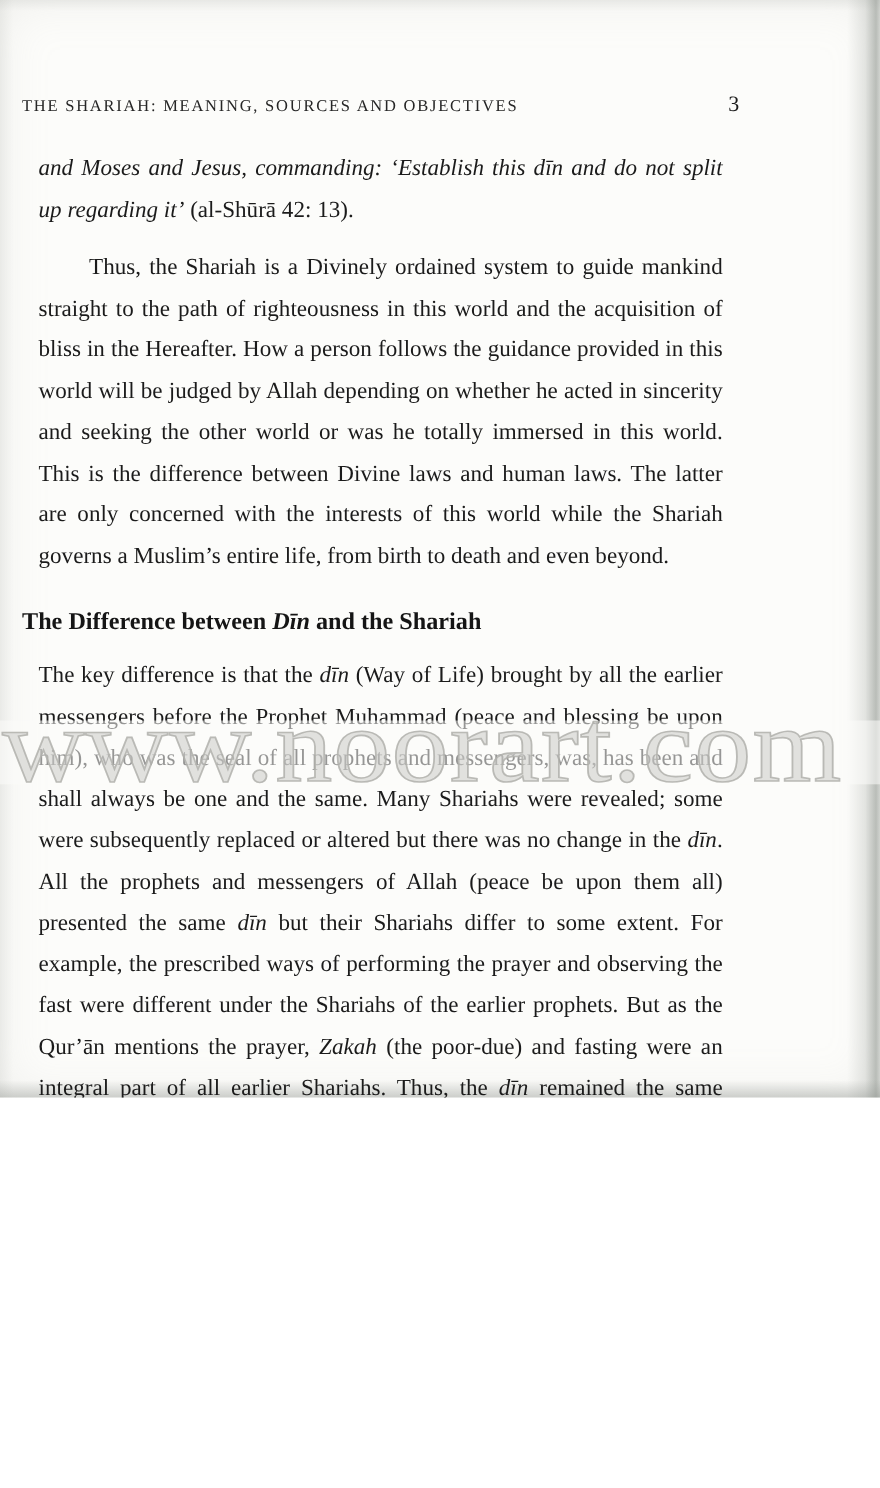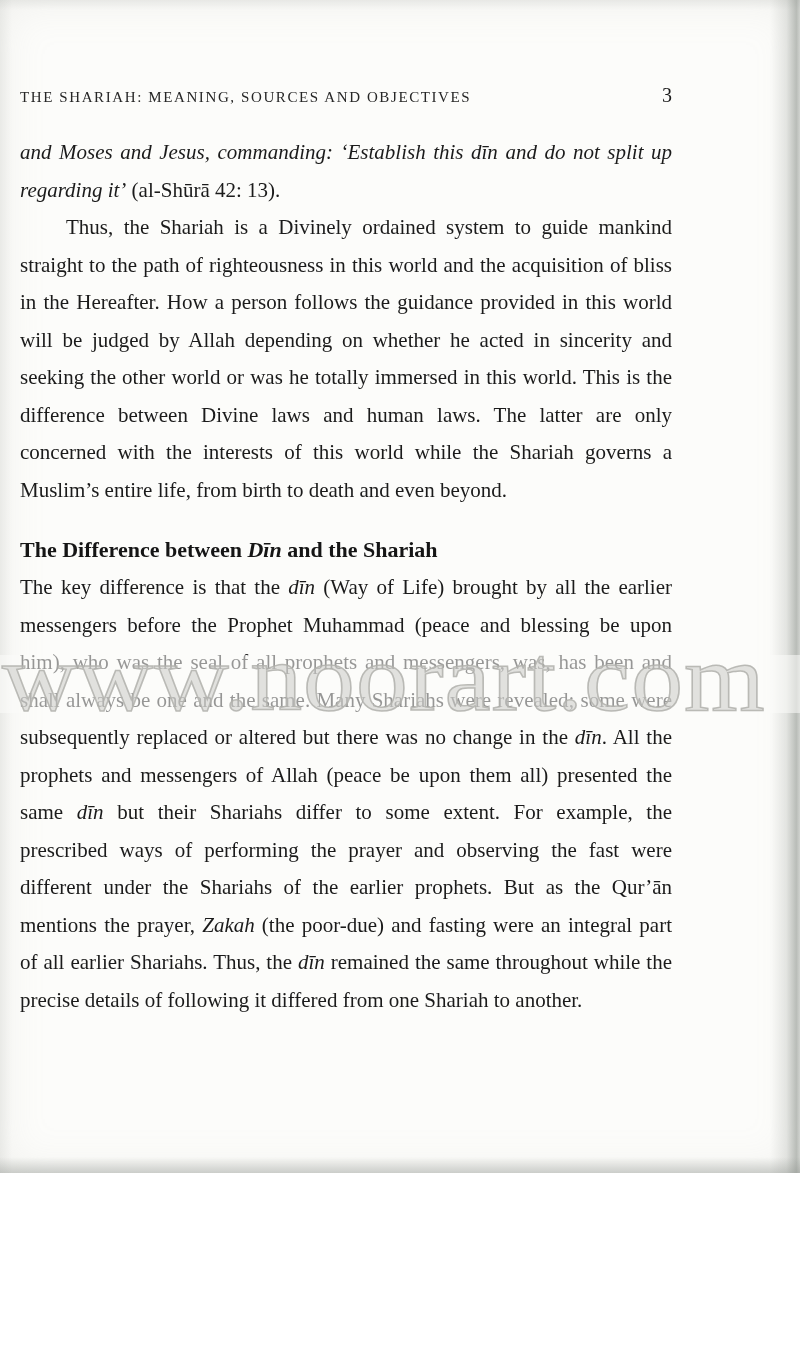--- a/index.html
+++ b/index.html
@@ -5,21 +5,21 @@
   * { box-sizing: border-box; }
   html, body {
     margin: 0;
     padding: 0;
     background: #ffffff;
     font-family: "Liberation Serif", "DejaVu Serif", serif;
   }
   .page {
     position: relative;
     width: 800px;
-    height: 1173px;
+    height: 998px;
     background: #fcfcfa;
     overflow: hidden;
     box-shadow: inset 0 0 45px rgba(175,178,172,0.18);
   }
   
   .edge { position: absolute; pointer-events: none; }
   .edge-right {
     top: 0; right: 0; bottom: 0; width: 30px;
     background: linear-gradient(to right,
       rgba(140,146,140,0) 0%,
@@ -66,21 +66,21 @@
     color: #262626;
   }
   .page-number {
     font-size: 20px;
     color: #1b1b1b;
   }
   .para {
     font-size: 21px;
     line-height: 37.5px;
     text-align: justify;
-    margin: 0;
+    margin: 15px;
     hyphens: none;
     color: #1b1b1b;
   }
   .quote { margin-top: 24px; }
   .indent { text-indent: 46px; }
   .italic { font-style: italic; }
   .section-heading {
     margin: 26px 0 4px 0;
     font-size: 22px;
     font-weight: bold;

